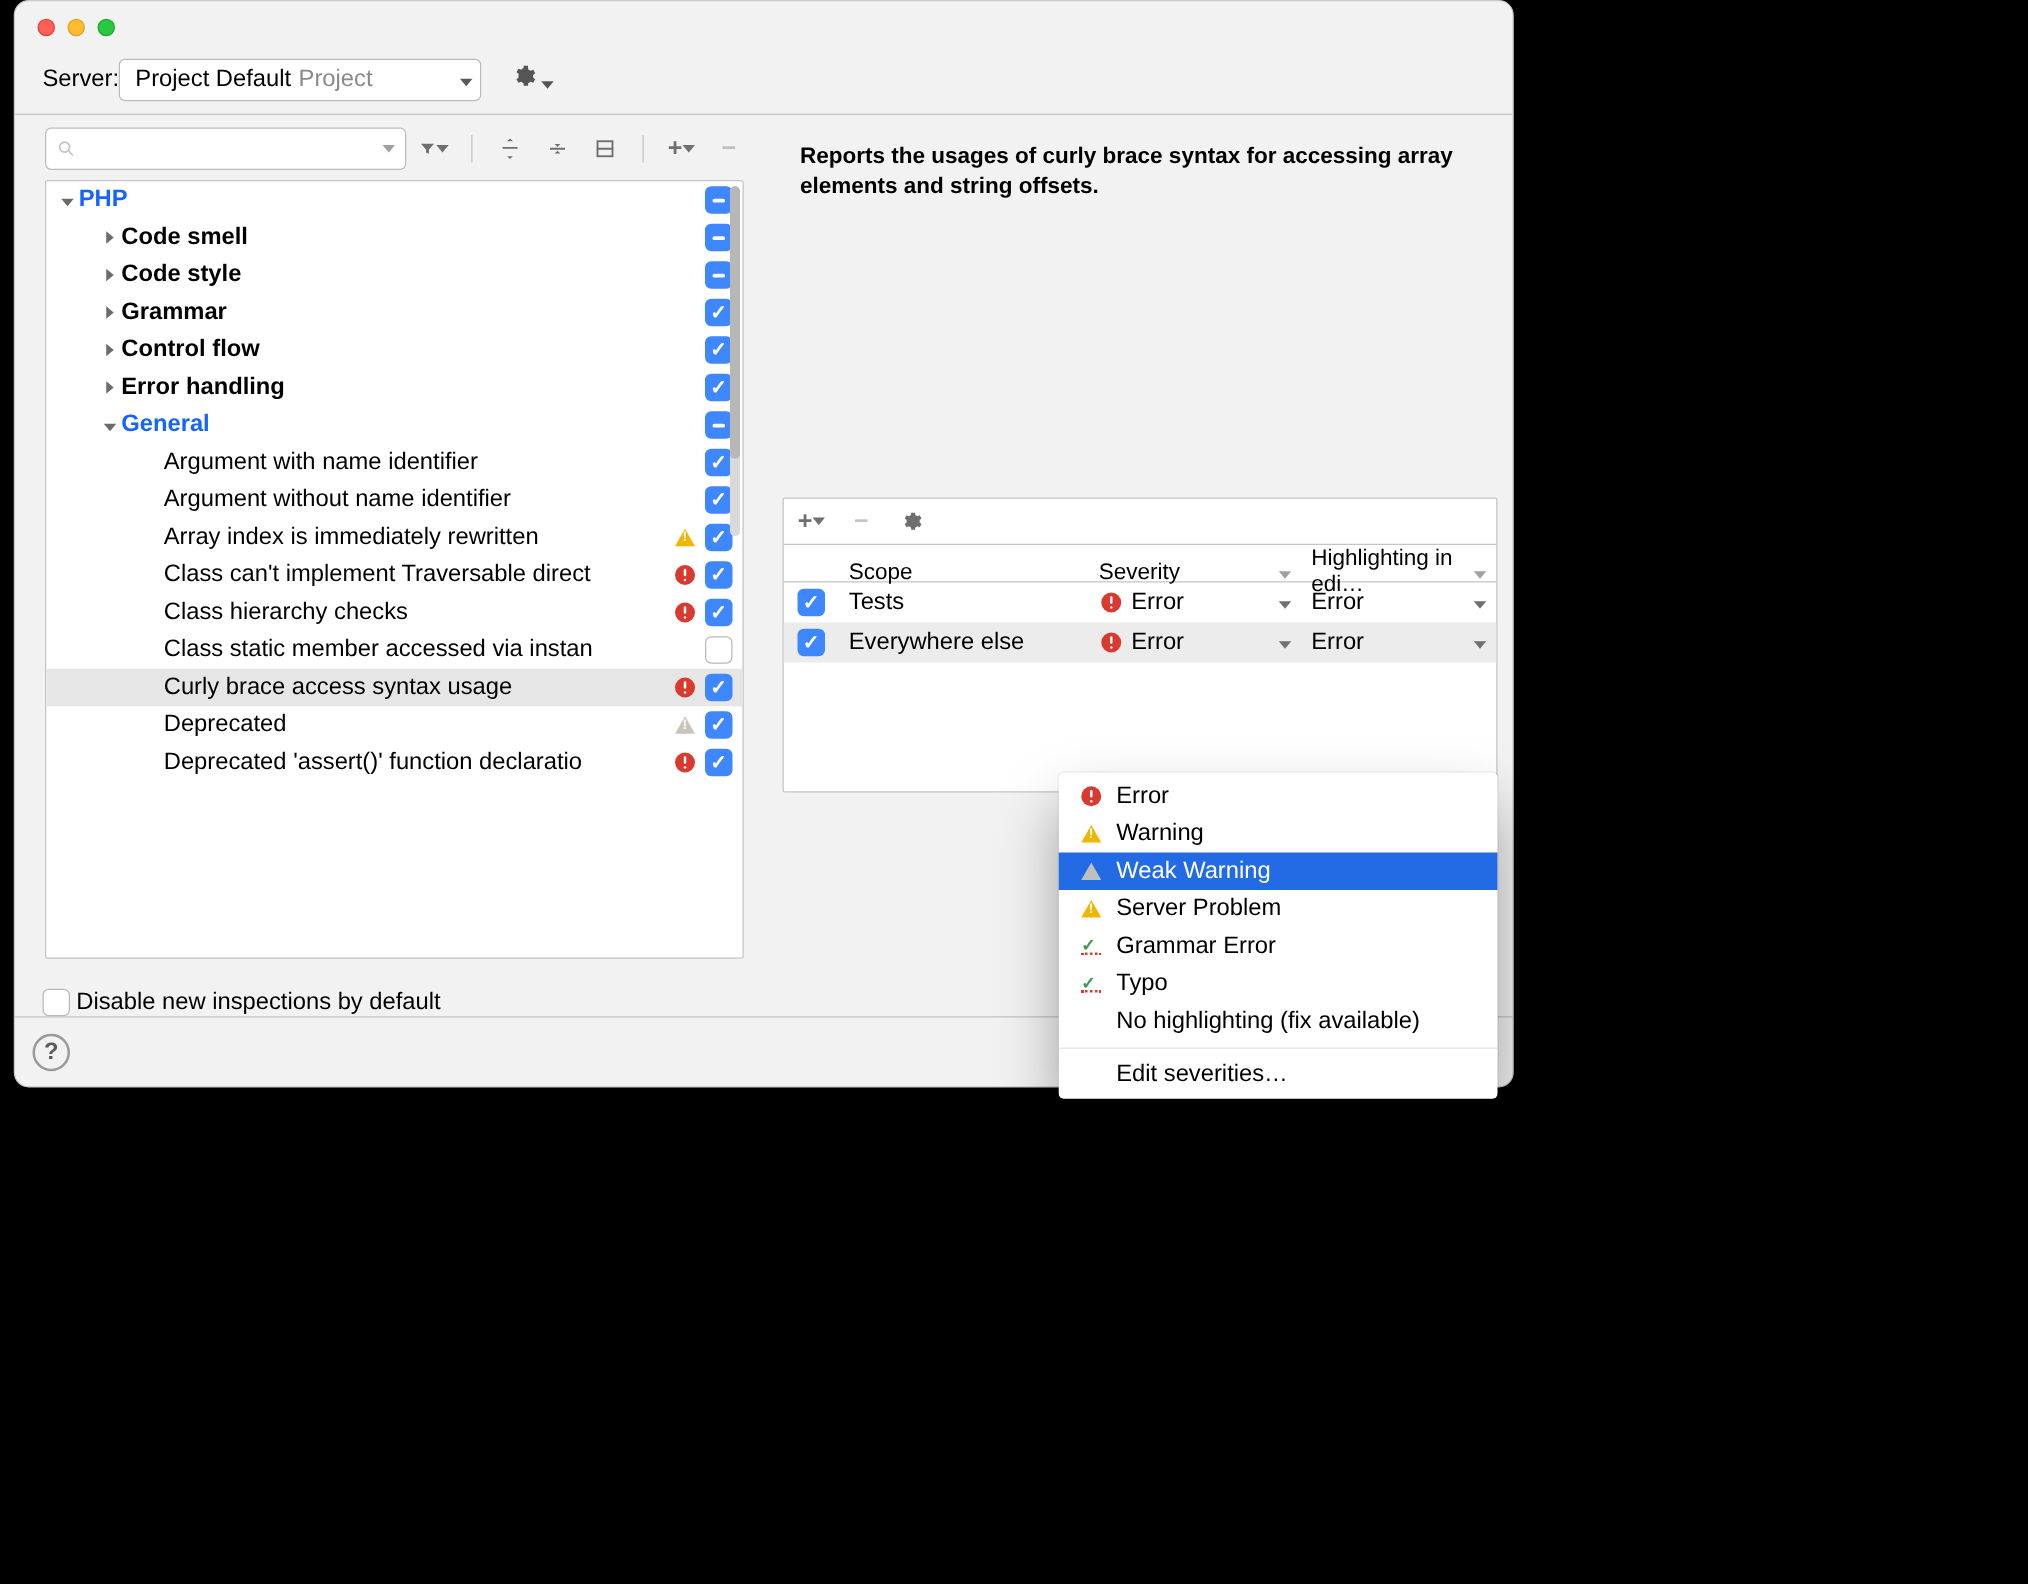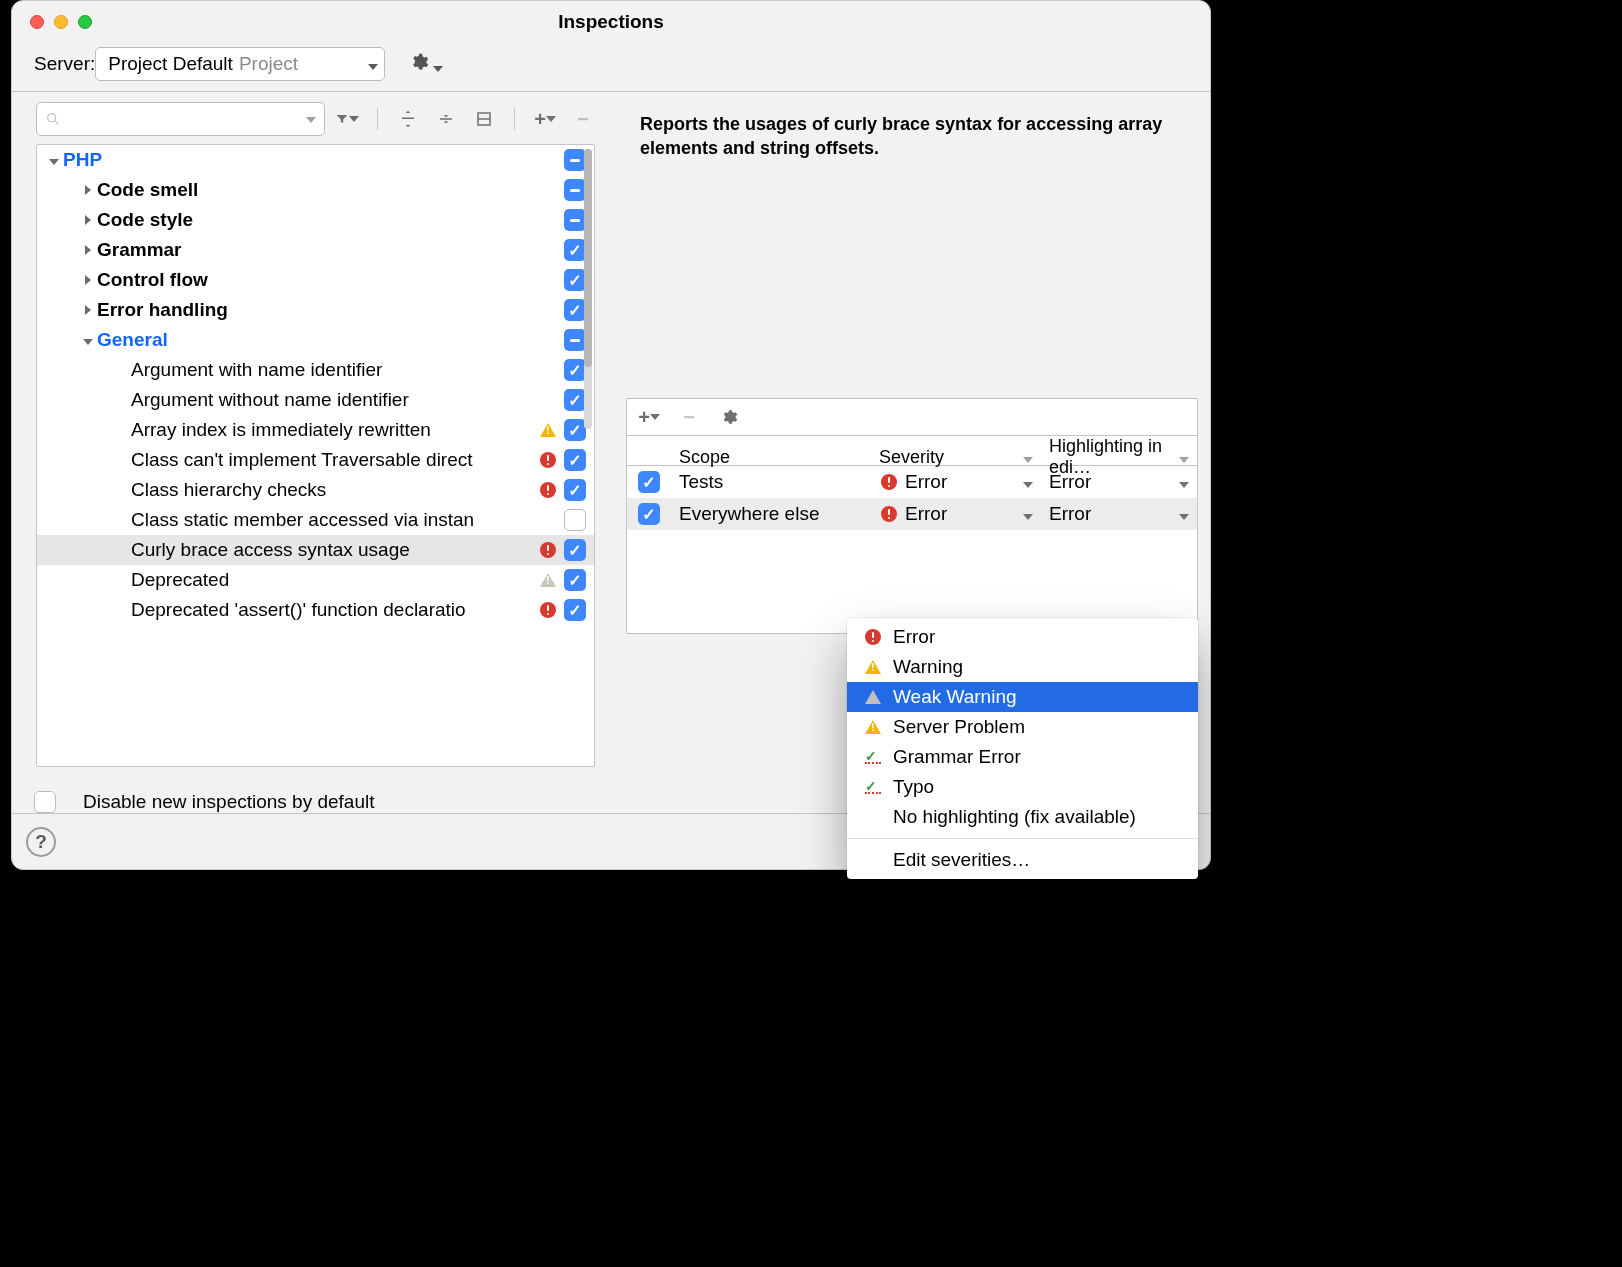--- a/index.html
+++ b/index.html
@@ -95,21 +95,21 @@
   .sev-head{display:grid;grid-template-columns:44px 200px 170px 1fr;align-items:center;height:30px;font-size:18px;border-bottom:1px solid var(--grey-border);}
   .sev-head > div{padding:0 8px;}
   .sev-row{display:grid;grid-template-columns:44px 200px 170px 1fr;align-items:center;height:32px;font-size:19px;}
   .sev-row.sel{background:#ececec;}
   .sev-cell{display:flex;align-items:center;gap:6px;padding:0 8px;}
   .cell-chev{margin-left:auto;color:#707070;}
   .sev-head .cell-chev{color:#a0a0a0;}
 
   
   .footer{padding:14px 22px 0 22px;}
-  .footer-row{display:flex;align-items:center;gap:27px;font-size:19px;}
+  .footer-row{display:flex;align-items:center;gap:5px;font-size:19px;}
 
   
   .bottombar{border-top:1px solid var(--grey-border);height:56px;display:flex;align-items:center;padding:0 14px;justify-content:space-between;}
   .help{width:30px;height:30px;border-radius:50%;border:2px solid #9a9a9a;display:flex;align-items:center;justify-content:center;color:#5a5a5a;font-weight:700;}
   .blue-pill{width:10px;height:34px;border-radius:5px 0 0 5px;background:#3a83ff;}
 
   
   .popup{position:absolute;width:351px;background:#fff;box-shadow:0 24px 48px -4px rgba(0,0,0,0.4),0 0 0 1px rgba(0,0,0,0.06);border-radius:4px;padding:4px 0;}
   .popup-row{display:flex;align-items:center;gap:10px;height:30px;padding:0 16px;font-size:19px;}
   .popup-row.sel{background:var(--blue-sel);color:#fff;}
@@ -129,21 +129,20 @@
 <body>
 
 <div class="window">
 
   <div class="titlebar">
     <div class="traffic">
       <span class="tl-red"></span>
       <span class="tl-yellow"></span>
       <span class="tl-green"></span>
     </div>
-    <div class="titlebar-title">Inspections</div>
   </div>
 
   <div class="profile-row">
     <span>Server:</span>
     <div class="profile-select">
       <span>Project Default</span>
       <span class="dim">Project</span>
       <span class="chev chev-down"></span>
     </div>
     <span class="gear-btn">

